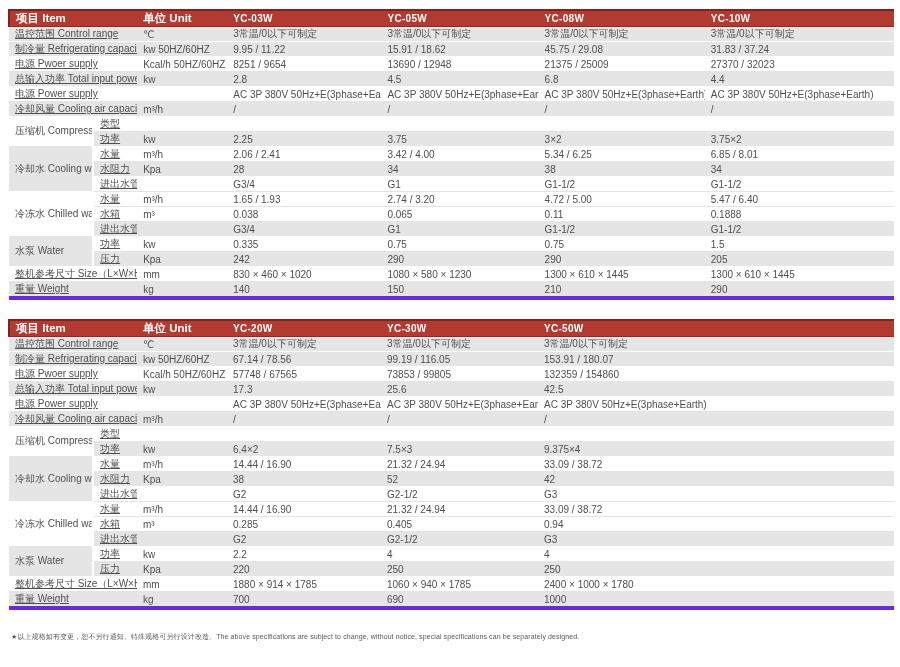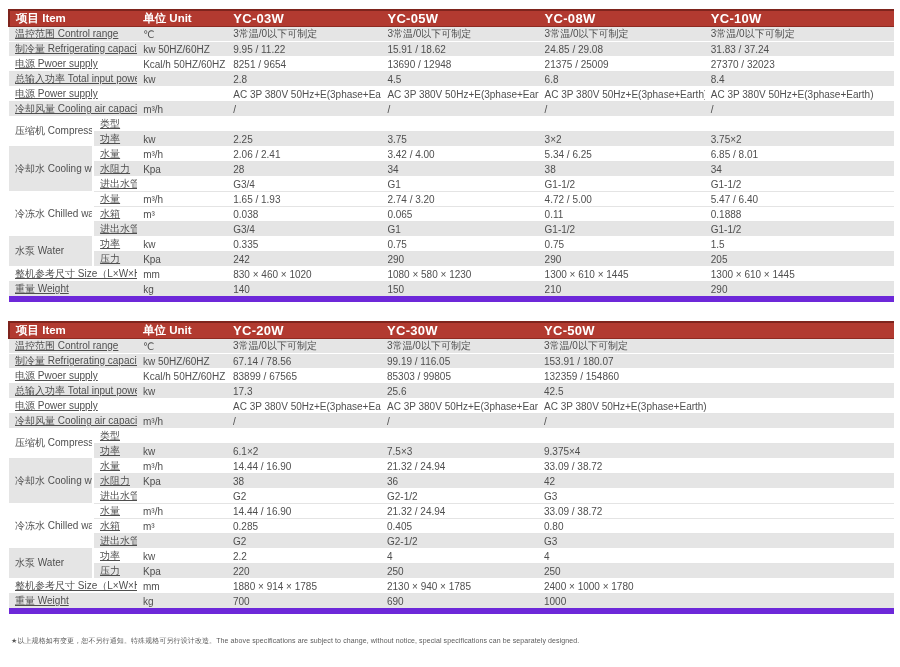--- a/index.html
+++ b/index.html
@@ -11,28 +11,28 @@
   }
   .page { padding:9px 6px 0 8px; }
   .tbl-wrap { margin-bottom:19px; }
   table.spec { border-collapse:collapse; table-layout:fixed; width:886px; }
   table.spec th {
     background:#b23a30; color:#ffffff; text-align:left; font-weight:bold;
     font-size:11.5px; height:15px; padding:0 6px; white-space:nowrap; overflow:hidden;
     border-top:2px solid #7e241d; border-bottom:1px solid #8e2a21;
   }
   table.spec th.first { border-left:2px solid #7e241d; }
-  table.spec th.model { font-size:13px; letter-spacing:.3px; }
+  table.spec th.model { font-size:10px; letter-spacing:.3px; }
   table.spec td {
     height:15px; font-size:10px; color:#4f4f4f; padding:0 6px;
     white-space:nowrap; overflow:hidden; vertical-align:middle;
   }
   tr.shade td { background:#e5e5e5; border-bottom:1px solid #ffffff; }
   tr.plain td { background:#ffffff; border-bottom:1px solid #e4e4e4; }
-  tr.last td  { border-bottom:6px solid #6d28d9;margin-top:24px; }
+  tr.last td  { border-bottom:4px solid #6d28d9;margin-top:24px; }
   td.lab { font-size:9.5px;text-decoration:underline; }
   td.group-cell {
     font-size:9.5px; line-height:1.25; white-space:pre-line;
     border-right:2px solid #ffffff; vertical-align:middle;
     background:#ffffff; border-bottom:1px solid #e4e4e4;
   }
   td.group-cell.gshade { background:#e5e5e5; border-bottom:1px solid #ffffff; }
   .footnote { font-size:7px; color:#5a5a5a; padding:3px 0 0 3px; letter-spacing:.1px; }
 </style>
 </head>
@@ -67,38 +67,38 @@
             <td class="val">3常温/0以下可制定</td>
             <td class="val">3常温/0以下可制定</td>
             <td class="val">3常温/0以下可制定</td>
             <td class="val">3常温/0以下可制定</td>
           </tr>
           <tr class="shade">
             <td class="lab" colspan="2">制冷量 Refrigerating capacity</td>
             <td class="unit">kw  50HZ/60HZ</td>
             <td class="val">9.95 / 11.22</td>
             <td class="val">15.91 / 18.62</td>
-            <td class="val">24.85 / 29.08</td>
+            <td class="val">45.75 / 29.08</td>
             <td class="val">31.83 / 37.24</td>
           </tr>
           <tr class="plain">
             <td class="lab" colspan="2">电源 Pwoer supply</td>
             <td class="unit">Kcal/h  50HZ/60HZ</td>
             <td class="val">8251 / 9654</td>
             <td class="val">13690 / 12948</td>
             <td class="val">21375 / 25009</td>
             <td class="val">27370 / 32023</td>
           </tr>
           <tr class="shade">
             <td class="lab" colspan="2">总输入功率 Total input power</td>
             <td class="unit">kw</td>
             <td class="val">2.8</td>
             <td class="val">4.5</td>
             <td class="val">6.8</td>
-            <td class="val">8.4</td>
+            <td class="val">4.4</td>
           </tr>
           <tr class="plain">
             <td class="lab" colspan="2">电源 Power supply</td>
             <td class="unit"></td>
             <td class="val">AC 3P 380V 50Hz+E(3phase+Earth)</td>
             <td class="val">AC 3P 380V 50Hz+E(3phase+Earth)</td>
             <td class="val">AC 3P 380V 50Hz+E(3phase+Earth)</td>
             <td class="val">AC 3P 380V 50Hz+E(3phase+Earth)</td>
           </tr>
           <tr class="shade">
@@ -246,22 +246,22 @@
           <tr class="shade">
             <td class="lab" colspan="2">制冷量 Refrigerating capacity</td>
             <td class="unit">kw  50HZ/60HZ</td>
             <td class="val">67.14 / 78.56</td>
             <td class="val">99.19 / 116.05</td>
             <td class="val">153.91 / 180.07</td>
           </tr>
           <tr class="plain">
             <td class="lab" colspan="2">电源 Pwoer supply</td>
             <td class="unit">Kcal/h  50HZ/60HZ</td>
-            <td class="val">83899 / 67565</td>
-            <td class="val">85303 / 99805</td>
+            <td class="val">57748 / 67565</td>
+            <td class="val">73853 / 99805</td>
             <td class="val">132359 / 154860</td>
           </tr>
           <tr class="shade">
             <td class="lab" colspan="2">总输入功率 Total input power</td>
             <td class="unit">kw</td>
             <td class="val">17.3</td>
             <td class="val">25.6</td>
             <td class="val">42.5</td>
           </tr>
           <tr class="plain">
@@ -283,38 +283,38 @@
 Compressor</td>
             <td class="lab">类型</td>
             <td class="unit"></td>
             <td class="val"></td>
             <td class="val"></td>
             <td class="val"></td>
           </tr>
           <tr class="shade">
             <td class="lab">功率</td>
             <td class="unit">kw</td>
-            <td class="val">6.1×2</td>
+            <td class="val">6.4×2</td>
             <td class="val">7.5×3</td>
             <td class="val">9.375×4</td>
           </tr>
           <tr class="plain">
             <td class="group-cell gshade" rowspan="3">冷却水
 Cooling water</td>
             <td class="lab">水量</td>
             <td class="unit">m³/h</td>
             <td class="val">14.44 / 16.90</td>
             <td class="val">21.32 / 24.94</td>
             <td class="val">33.09 / 38.72</td>
           </tr>
           <tr class="shade">
             <td class="lab">水阻力</td>
             <td class="unit">Kpa</td>
             <td class="val">38</td>
-            <td class="val">36</td>
+            <td class="val">52</td>
             <td class="val">42</td>
           </tr>
           <tr class="plain">
             <td class="lab">进出水管径</td>
             <td class="unit"></td>
             <td class="val">G2</td>
             <td class="val">G2-1/2</td>
             <td class="val">G3</td>
           </tr>
           <tr class="plain">
@@ -324,21 +324,21 @@
             <td class="unit">m³/h</td>
             <td class="val">14.44 / 16.90</td>
             <td class="val">21.32 / 24.94</td>
             <td class="val">33.09 / 38.72</td>
           </tr>
           <tr class="plain">
             <td class="lab">水箱</td>
             <td class="unit">m³</td>
             <td class="val">0.285</td>
             <td class="val">0.405</td>
-            <td class="val">0.80</td>
+            <td class="val">0.94</td>
           </tr>
           <tr class="shade">
             <td class="lab">进出水管径</td>
             <td class="unit"></td>
             <td class="val">G2</td>
             <td class="val">G2-1/2</td>
             <td class="val">G3</td>
           </tr>
           <tr class="plain">
             <td class="group-cell gshade" rowspan="2">水泵
@@ -353,21 +353,21 @@
             <td class="lab">压力</td>
             <td class="unit">Kpa</td>
             <td class="val">220</td>
             <td class="val">250</td>
             <td class="val">250</td>
           </tr>
           <tr class="plain">
             <td class="lab" colspan="2">整机参考尺寸 Size（L×W×H）</td>
             <td class="unit">mm</td>
             <td class="val">1880 × 914 × 1785</td>
-            <td class="val">2130 × 940 × 1785</td>
+            <td class="val">1060 × 940 × 1785</td>
             <td class="val">2400 × 1000 × 1780</td>
           </tr>
           <tr class="shade last">
             <td class="lab" colspan="2">重量 Weight</td>
             <td class="unit">kg</td>
             <td class="val">700</td>
             <td class="val">690</td>
             <td class="val">1000</td>
           </tr>
         </tbody>

